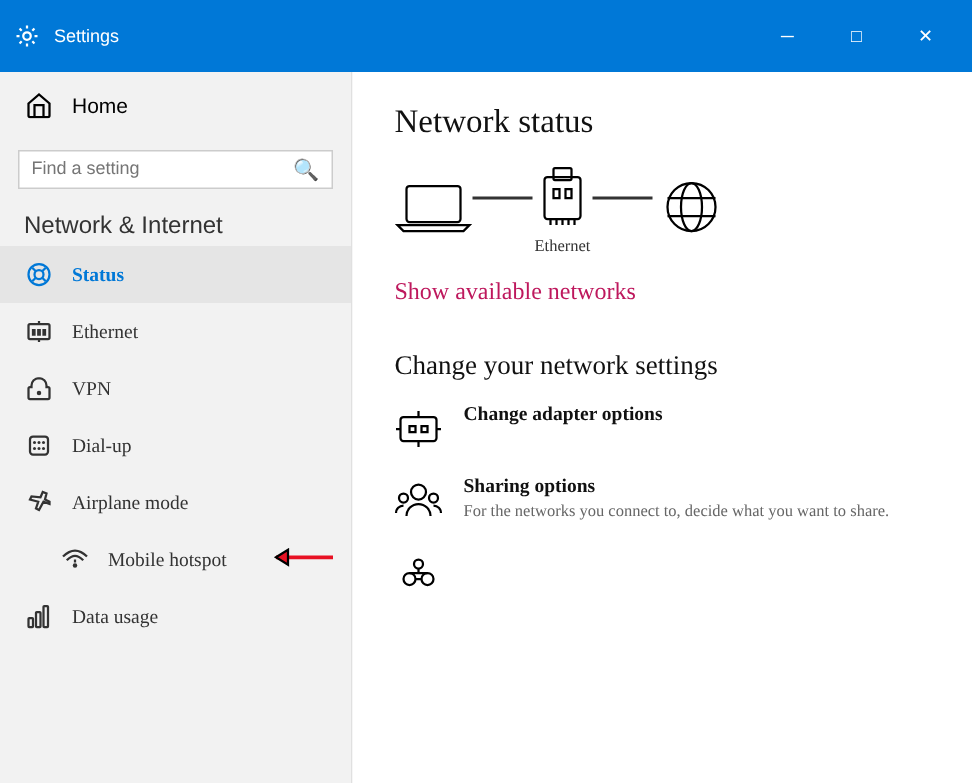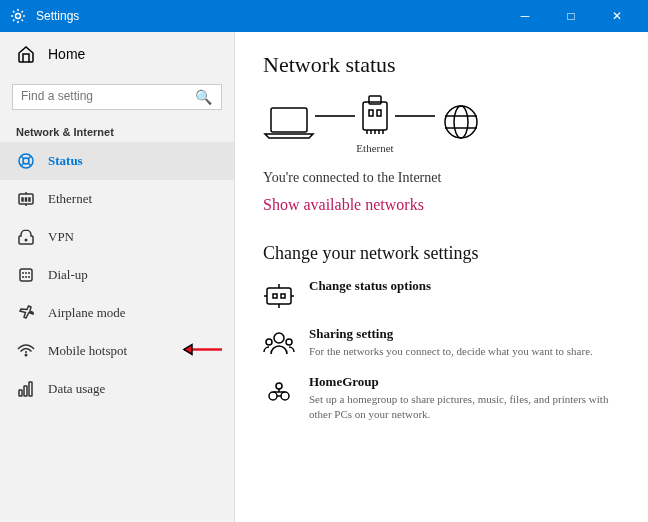--- a/index.html
+++ b/index.html
@@ -10,21 +10,21 @@
       width: 648px;
       height: 522px;
       overflow: hidden;
     }
 
     
     .titlebar {
       background: #0078d7;
       display: flex;
       align-items: center;
-      height: 32px;
+      height: 48px;
       padding: 0 8px;
       color: white;
     }
     .titlebar-icon {
       width: 20px;
       height: 20px;
       margin-right: 8px;
       display: flex;
       align-items: center;
       justify-content: center;
@@ -90,23 +90,23 @@
       background: transparent;
       color: #666;
     }
     .search-icon-svg {
       color: #666;
       font-size: 14px;
     }
 
     .sidebar-category {
       padding: 8px 16px 4px;
-      font-size: 11px;
+      font-size: 16px;
       color: #333;
-      font-weight: 700;
+      font-weight: 400;
     }
 
     .nav-item {
       display: flex;
       align-items: center;
       padding: 9px 16px;
       cursor: pointer;
       gap: 12px;
       font-size: 13px;
       color: #333;
@@ -313,21 +313,21 @@
 
     <div class="nav-item">
       <div class="nav-icon">
         <svg width="18" height="18" viewBox="0 0 18 18" stroke="#333" stroke-width="1.5" fill="none">
           <path d="M16 10l-4-1.5L9 14l-2-1 1.5-4.5L3 7l1-2 6 .5L11.5 2 14 3l-1 4 3 1.5z"></path>
         </svg>
       </div>
       <span class="nav-label">Airplane mode</span>
     </div>
 
-    <div style="position:relative;" class="arrow-container">
+    <div style="position:relative;padding-left:24px;" class="arrow-container">
       <div class="nav-item">
         <div class="nav-icon">
           <svg width="18" height="18" viewBox="0 0 18 18" stroke="#333" stroke-width="1.5" fill="none">
             <path d="M1 7C3.5 4.5 6.1 3 9 3s5.5 1.5 8 4"></path>
             <path d="M3.5 9.5C5.5 7.5 7.1 6.5 9 6.5s3.5 1 5.5 3"></path>
             <circle cx="9" cy="13" r="1.5" fill="#333" stroke="none"></circle>
             <path d="M9 11v-2"></path>
           </svg>
         </div>
         <span class="nav-label">Mobile hotspot</span>
@@ -382,65 +382,60 @@
       <div class="diagram-item">
         <svg width="52" height="44" viewBox="0 0 52 44" stroke="#333" stroke-width="1.5" fill="none">
           <circle cx="26" cy="20" r="16"></circle>
           <ellipse cx="26" cy="20" rx="7" ry="16"></ellipse>
           <line x1="10" y1="14" x2="42" y2="14"></line>
           <line x1="10" y1="26" x2="42" y2="26"></line>
         </svg>
       </div>
     </div>
 
-    <p class="connected-text">You're connected to the Internet</p>
     <a class="show-networks-link">Show available networks</a>
 
     <h2 class="subsection-title">Change your network settings</h2>
 
     <div class="setting-item">
       <div class="setting-icon">
         <svg width="32" height="32" viewBox="0 0 32 32" stroke="#333" stroke-width="1.5" fill="none">
           <rect x="4" y="8" width="24" height="16" rx="2"></rect>
           <path d="M10 14h4v4H10zM18 14h4v4H18z"></path>
           <path d="M16 8V4M16 24v4M4 16H1M31 16h-3"></path>
         </svg>
       </div>
       <div class="setting-text">
-        <div class="setting-title">Change status options</div>
+        <div class="setting-title">Change adapter options</div>
       </div>
     </div>
 
     <div class="setting-item">
       <div class="setting-icon">
         <svg width="32" height="32" viewBox="0 0 32 32" stroke="#333" stroke-width="1.5" fill="none">
           <circle cx="16" cy="10" r="5"></circle>
           <path d="M8 26c0-4.4 3.6-8 8-8s8 3.6 8 8"></path>
           <circle cx="6" cy="14" r="3"></circle>
           <path d="M1 24c0-2.8 2.2-5 5-5"></path>
           <circle cx="26" cy="14" r="3"></circle>
           <path d="M31 24c0-2.8-2.2-5-5-5"></path>
         </svg>
       </div>
       <div class="setting-text">
-        <div class="setting-title">Sharing setting</div>
+        <div class="setting-title">Sharing options</div>
         <div class="setting-desc">For the networks you connect to, decide what you want to share.</div>
       </div>
     </div>
 
     <div class="setting-item">
       <div class="setting-icon">
         <svg width="32" height="32" viewBox="0 0 32 32" stroke="#333" stroke-width="1.5" fill="none">
           <circle cx="10" cy="20" r="4"></circle>
           <circle cx="22" cy="20" r="4"></circle>
           <line x1="14" y1="20" x2="18" y2="20"></line>
           <circle cx="16" cy="10" r="3"></circle>
           <line x1="16" y1="13" x2="16" y2="16"></line>
           <line x1="10" y1="16" x2="22" y2="16"></line>
         </svg>
       </div>
-      <div class="setting-text">
-        <div class="setting-title">HomeGroup</div>
-        <div class="setting-desc">Set up a homegroup to share pictures, music, files, and printers with other PCs on your network.</div>
-      </div>
     </div>
   </div>
 </div>
 
 </body></html>

